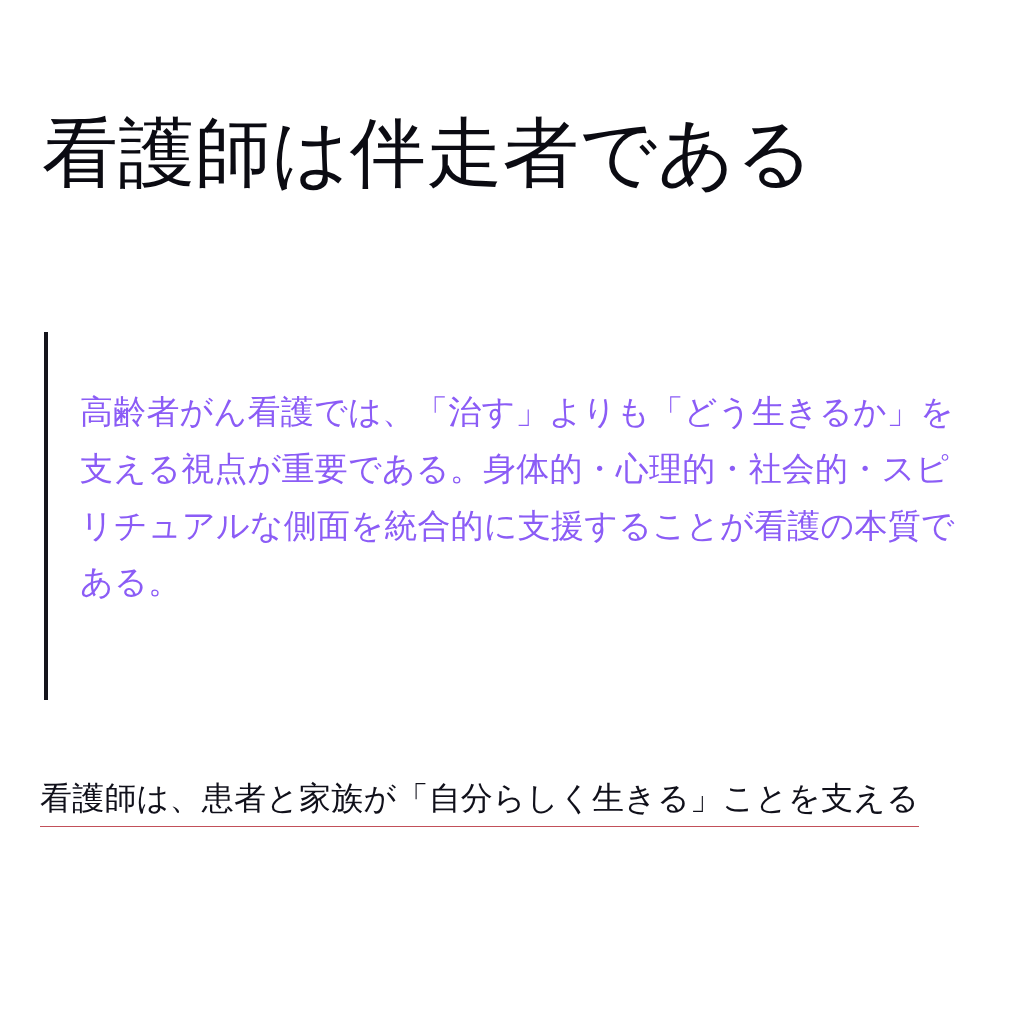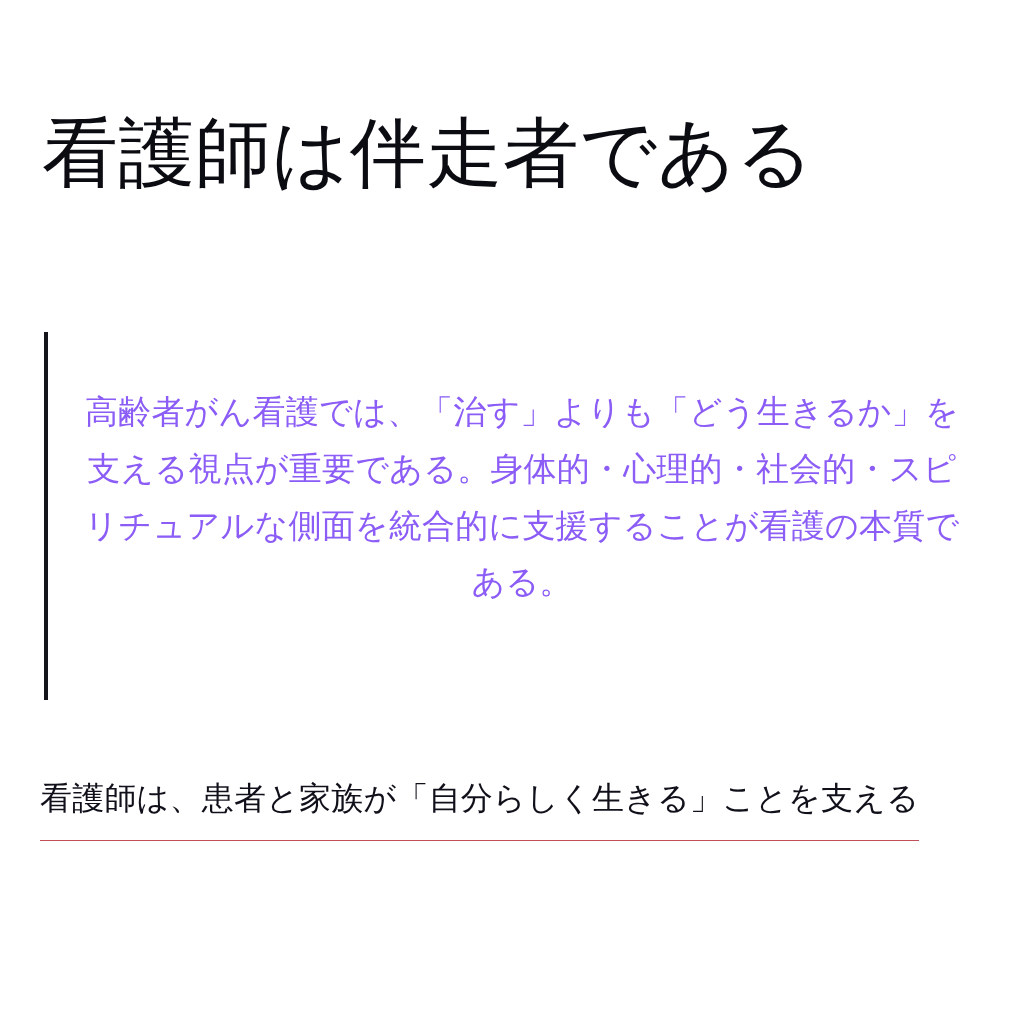--- a/index.html
+++ b/index.html
@@ -13,21 +13,20 @@
     overflow: hidden;
     font-family: "Liberation Sans", "DejaVu Sans", sans-serif;
     color: #111111;
   }
   .slide {
     position: relative;
     width: 903px;
     height: 1014px;
     box-sizing: border-box;
     background: #ffffff;
-    text-align: center;
   }
 
   
   .slide-title {
     position: absolute;
     left: 42px;
     top: 58px;
     font-family: "DejaVu Sans", "Liberation Sans", sans-serif;
     font-size: 76px;
     line-height: 1.15;
@@ -67,21 +66,21 @@
   .closing-line {
     font-family: "DejaVu Sans", "Liberation Sans", sans-serif;
     font-size: 32px;
     line-height: 1.78;
     color: #10101a;
     letter-spacing: 0.2px;
     position: relative;
     display: block;
     width: max-content;
     max-width: 930px;
-    padding-bottom: 14px;
+    padding-bottom: 0;
   }
   .closing-line::after {
     content: "";
     position: absolute;
     left: 0;
     right: 0;
     bottom: 0;
     height: 1px;
     background: #c2505a;
   }

